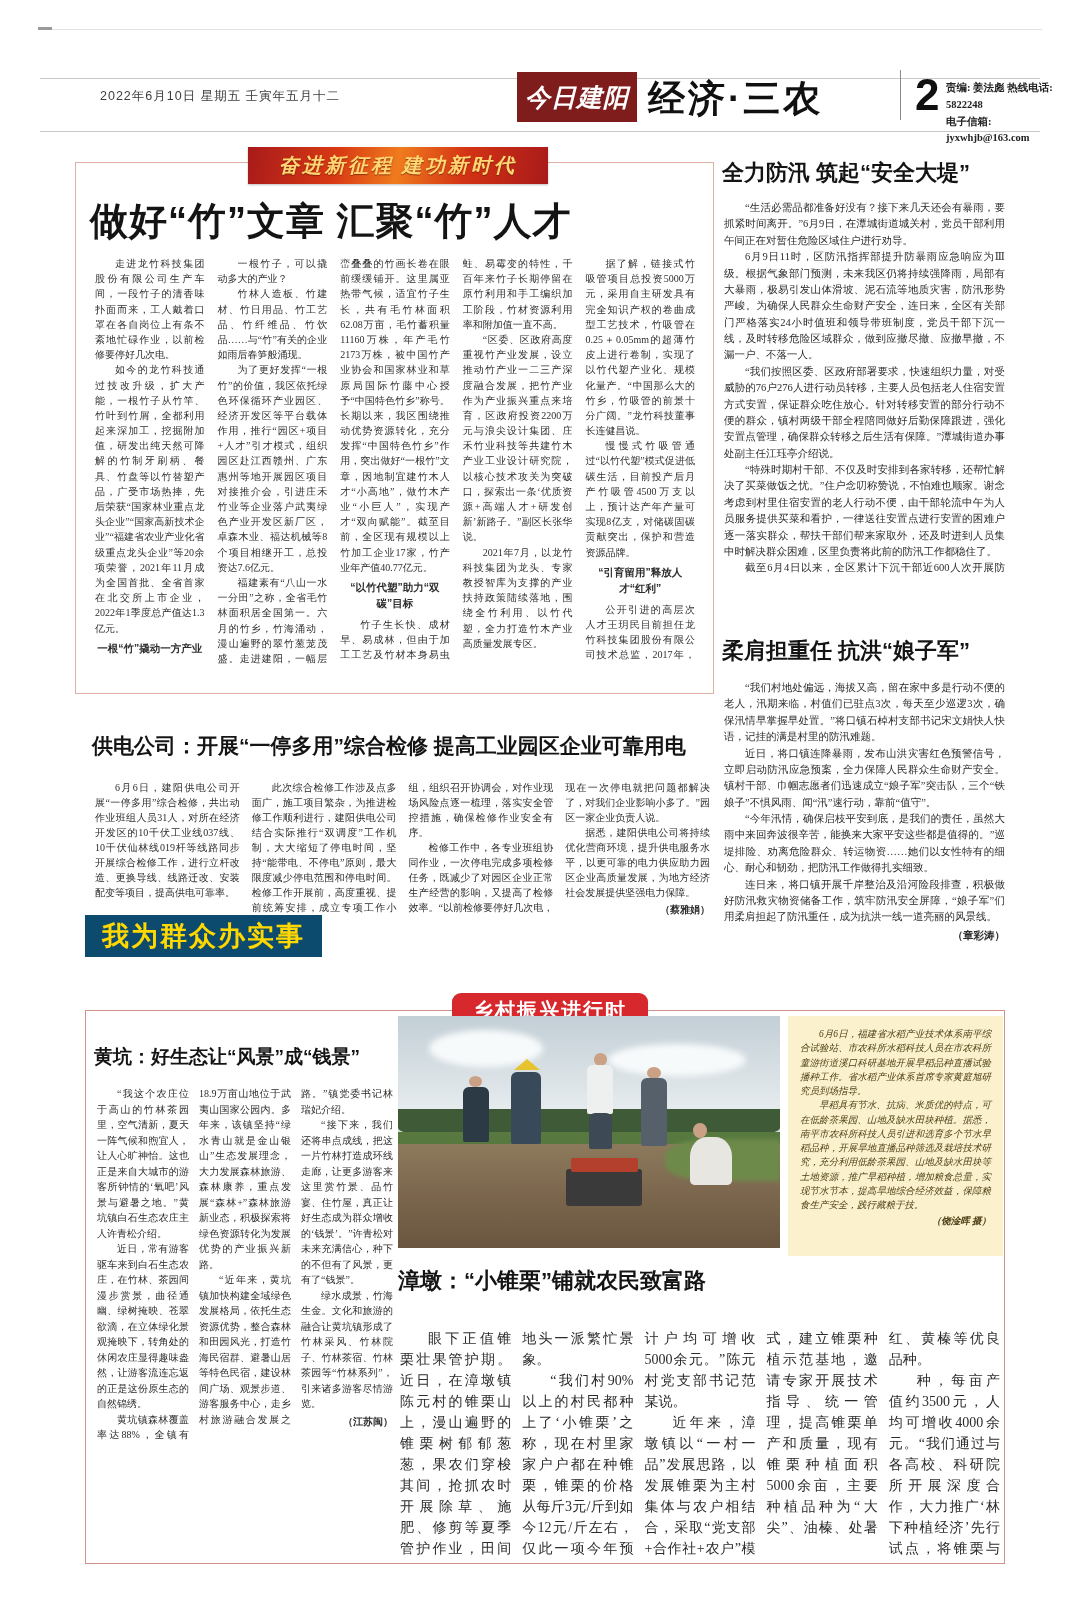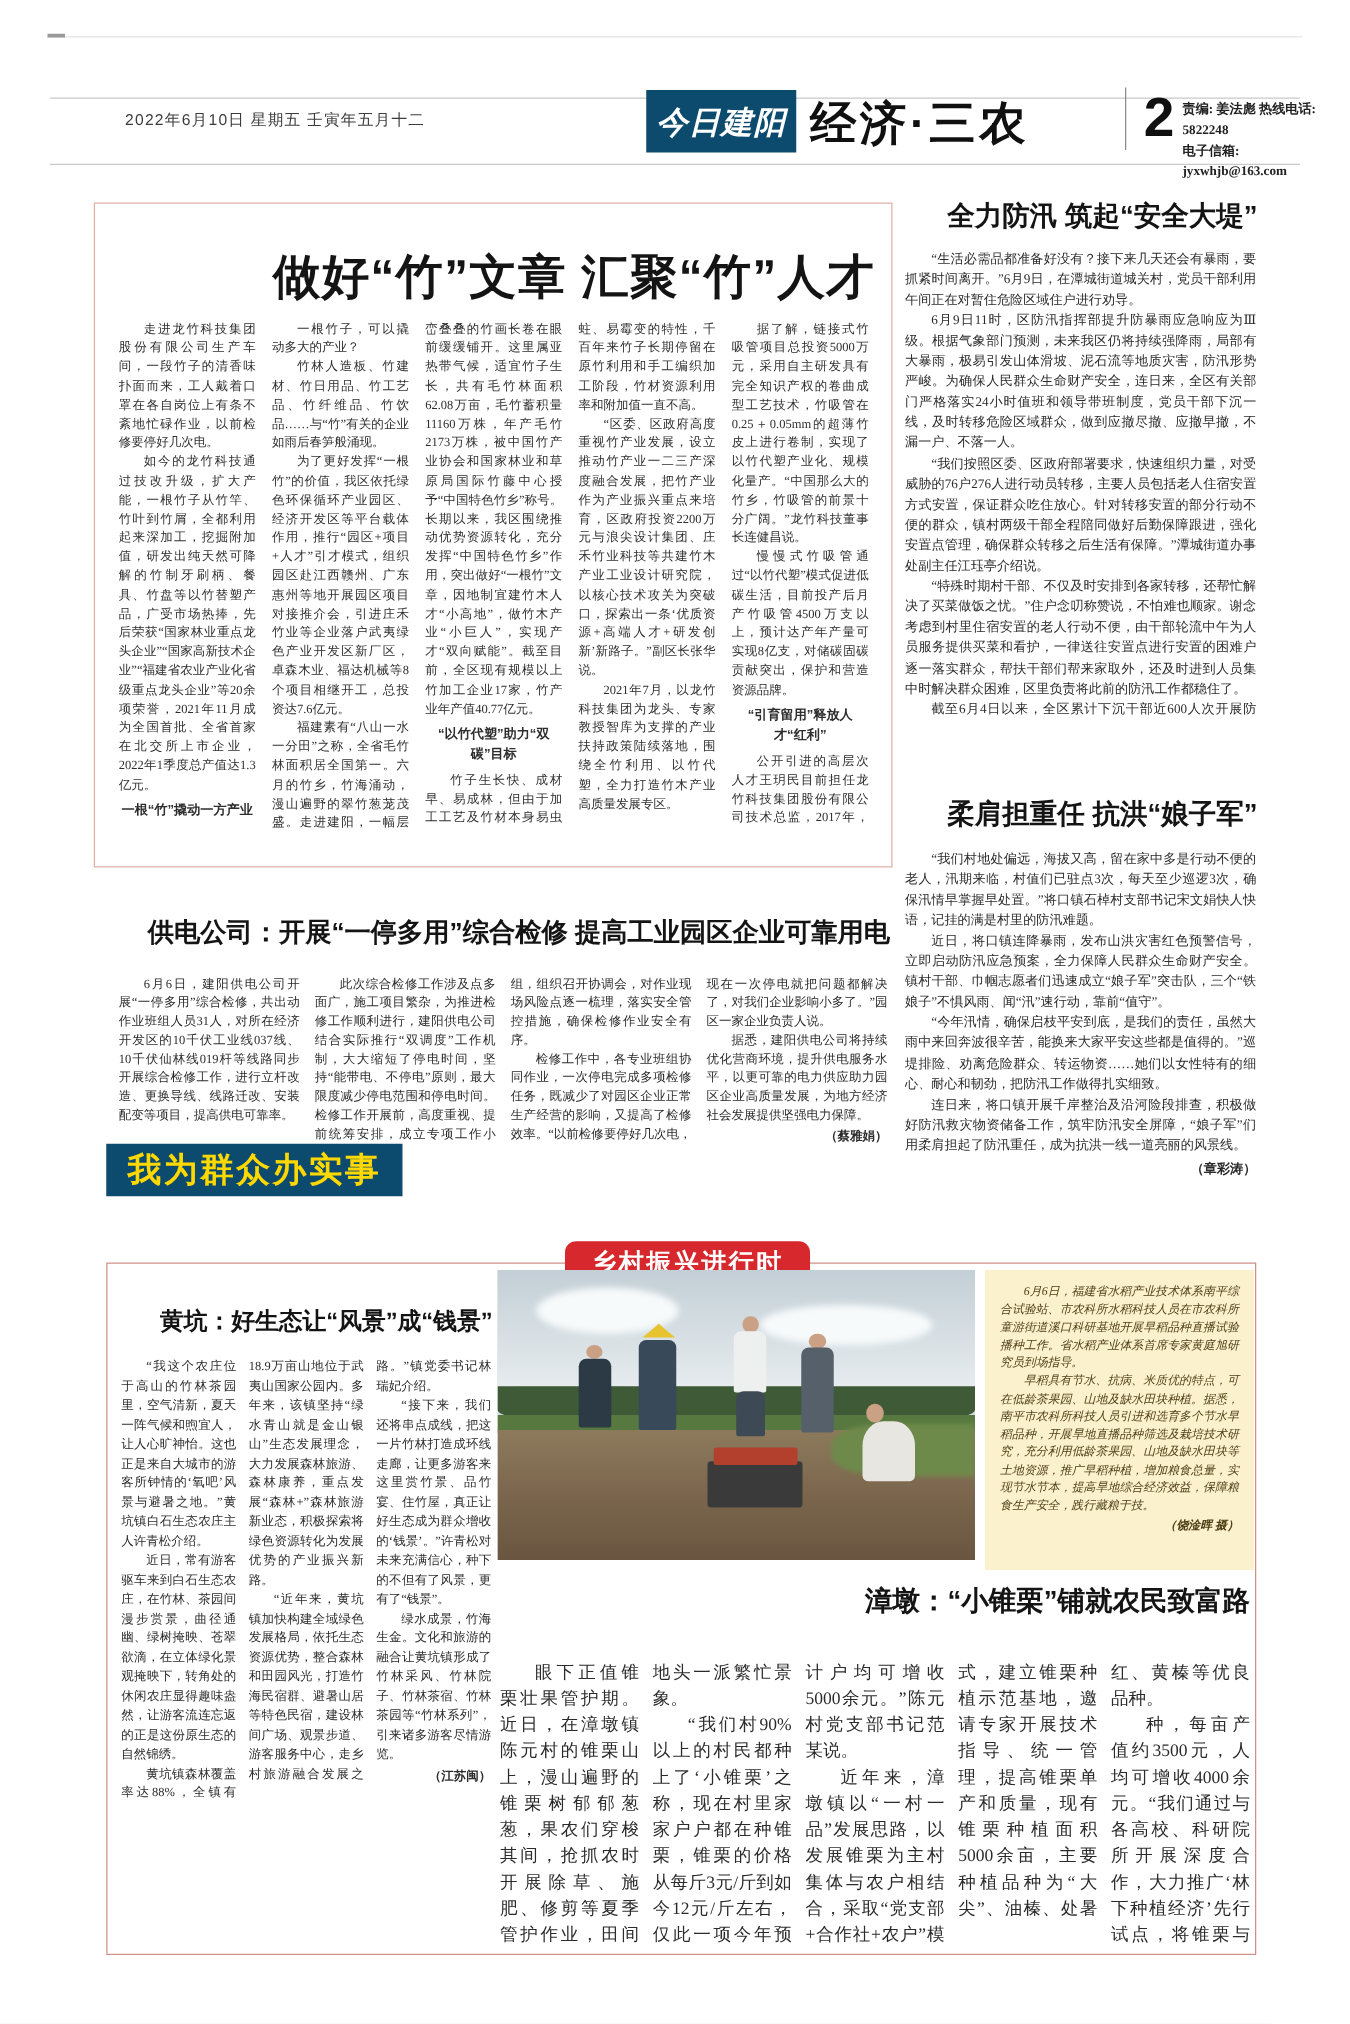--- a/index.html
+++ b/index.html
@@ -4,40 +4,40 @@
 <style>
   html,body{margin:0;padding:0;background:#f2f2f2;}
   .page{position:relative;width:1080px;height:1619px;background:#ffffff;margin:0 auto;overflow:hidden;
         font-family:"Liberation Serif","DejaVu Serif",serif;color:#2b2b2b;}
   .hairline{position:absolute;background:#c9c9c9;}
   
   .trim-top{position:absolute;left:38px;top:29px;width:1004px;height:1px;background:#e3e3e3;}
   .trim-tick{position:absolute;left:38px;top:27px;width:14px;height:3px;background:#9a9a9a;}
   .date-line{position:absolute;left:100px;top:88px;font-size:12.5px;color:#3c3c3c;letter-spacing:1px;
              font-family:"Liberation Sans","DejaVu Sans",sans-serif;}
-  .masthead{position:absolute;left:517px;top:72px;width:120px;height:50px;background:#0c4a6e;
+  .masthead{position:absolute;left:517px;top:72px;width:120px;height:50px;background:#7f1d1d;
             display:flex;align-items:center;justify-content:center;}
   .masthead span{color:#ffffff;font-size:25px;font-weight:bold;font-style:italic;letter-spacing:1px;
                  font-family:"Liberation Serif","DejaVu Serif",serif;}
   .section-title{position:absolute;left:648px;top:74px;font-size:37px;font-weight:900;color:#101010;
                  letter-spacing:3px;font-family:"Liberation Sans","DejaVu Sans",sans-serif;}
   .page-num{position:absolute;left:900px;top:70px;font-size:44px;font-weight:900;color:#101010;
             padding-left:14px;border-left:1px solid #8a8a8a;line-height:50px;
             font-family:"Liberation Sans","DejaVu Sans",sans-serif;}
   .contact{position:absolute;left:946px;top:80px;width:130px;font-size:10.5px;line-height:1.6;color:#222;
            font-weight:bold;font-family:"Liberation Serif","DejaVu Serif",serif;}
   .head-rule-a{left:40px;top:78px;width:1000px;height:1px;}
   .head-rule-b{left:40px;top:131px;width:1000px;height:1px;}
   
   .b-p{margin:0;text-indent:2em;}
   .b-h{margin:5px 0;font-weight:bold;text-align:center;text-indent:0;
        font-family:"Liberation Sans","DejaVu Sans",sans-serif;}
   .b-by{margin:2px 0 0;text-align:right;text-indent:0;font-weight:bold;}
   .headline{font-family:"Liberation Sans","DejaVu Sans",sans-serif;font-weight:900;color:#141414;
-            text-align:right;position:absolute;}
+            text-align:left;position:absolute;}
   .bodybox{position:absolute;text-align:justify;overflow:hidden;}
   
   .box-bamboo{position:absolute;left:75px;top:162px;width:637px;height:530px;border:1px solid #dfb0a6;background:#fff;}
   .banner{position:absolute;left:248px;top:147px;width:300px;height:37px;
           background:linear-gradient(100deg,#a81a1a 0%,#d93a14 30%,#f07b1e 50%,#d33314 72%,#a81a1a 100%);
           display:flex;align-items:center;justify-content:center;box-shadow:0 1px 2px rgba(0,0,0,.25);}
   .banner span{color:#ffd873;font-size:20px;font-weight:bold;font-style:italic;letter-spacing:3px;
                text-shadow:0 1px 1px rgba(90,20,0,.6);font-family:"Liberation Serif",serif;}
   .bamboo-headline{left:90px;top:196px;width:610px;font-size:38px;letter-spacing:1px;}
   .bamboo-body{left:95px;top:256px;width:600px;height:420px;column-count:5;column-gap:13px;
@@ -106,20 +106,23 @@
   </div>
   <div class="section-title">经济·三农</div>
   <div class="page-num">2</div>
   <div class="contact">
     <div>责编: 姜法彪  热线电话: 5822248</div>
     <div>电子信箱: jyxwhjb@163.com</div>
   </div>
   <div class="hairline head-rule-b"></div>
 
   <div class="box-bamboo"></div>
+  <div class="banner">
+    <span>奋进新征程  建功新时代</span>
+  </div>
   <div class="headline bamboo-headline">做好“竹”文章  汇聚“竹”人才</div>
   <div class="bodybox bamboo-body">
       <p class="b-p">走进龙竹科技集团股份有限公司生产车间，一段竹子的清香味扑面而来，工人戴着口罩在各自岗位上有条不紊地忙碌作业，以前检修要停好几次电。</p>
       <p class="b-p">如今的龙竹科技通过技改升级，扩大产能，一根竹子从竹竿、竹叶到竹屑，全都利用起来深加工，挖掘附加值，研发出纯天然可降解的竹制牙刷柄、餐具、竹盘等以竹替塑产品，广受市场热捧，先后荣获“国家林业重点龙头企业”“国家高新技术企业”“福建省农业产业化省级重点龙头企业”等20余项荣誉，2021年11月成为全国首批、全省首家在北交所上市企业，2022年1季度总产值达1.3亿元。</p>
       <p class="b-h">一根“竹”撬动一方产业</p>
       <p class="b-p">一根竹子，可以撬动多大的产业？</p>
       <p class="b-p">竹林人造板、竹建材、竹日用品、竹工艺品、竹纤维品、竹饮品……与“竹”有关的企业如雨后春笋般涌现。</p>
       <p class="b-p">为了更好发挥“一根竹”的价值，我区依托绿色环保循环产业园区、经济开发区等平台载体作用，推行“园区+项目+人才”引才模式，组织园区赴江西赣州、广东惠州等地开展园区项目对接推介会，引进庄禾竹业等企业落户武夷绿色产业开发区新厂区，卓森木业、福达机械等8个项目相继开工，总投资达7.6亿元。</p>
       <p class="b-p">福建素有“八山一水一分田”之称，全省毛竹林面积居全国第一。六月的竹乡，竹海涌动，漫山遍野的翠竹葱茏茂盛。走进建阳，一幅层峦叠叠的竹画长卷在眼前缓缓铺开。这里属亚热带气候，适宜竹子生长，共有毛竹林面积62.08万亩，毛竹蓄积量11160万株，年产毛竹2173万株，被中国竹产业协会和国家林业和草原局国际竹藤中心授予“中国特色竹乡”称号。长期以来，我区围绕推动优势资源转化，充分发挥“中国特色竹乡”作用，突出做好“一根竹”文章，因地制宜建竹木人才“小高地”，做竹木产业“小巨人”，实现产才“双向赋能”。截至目前，全区现有规模以上竹加工企业17家，竹产业年产值40.77亿元。</p>
       <p class="b-h">“以竹代塑”助力“双碳”目标</p>

